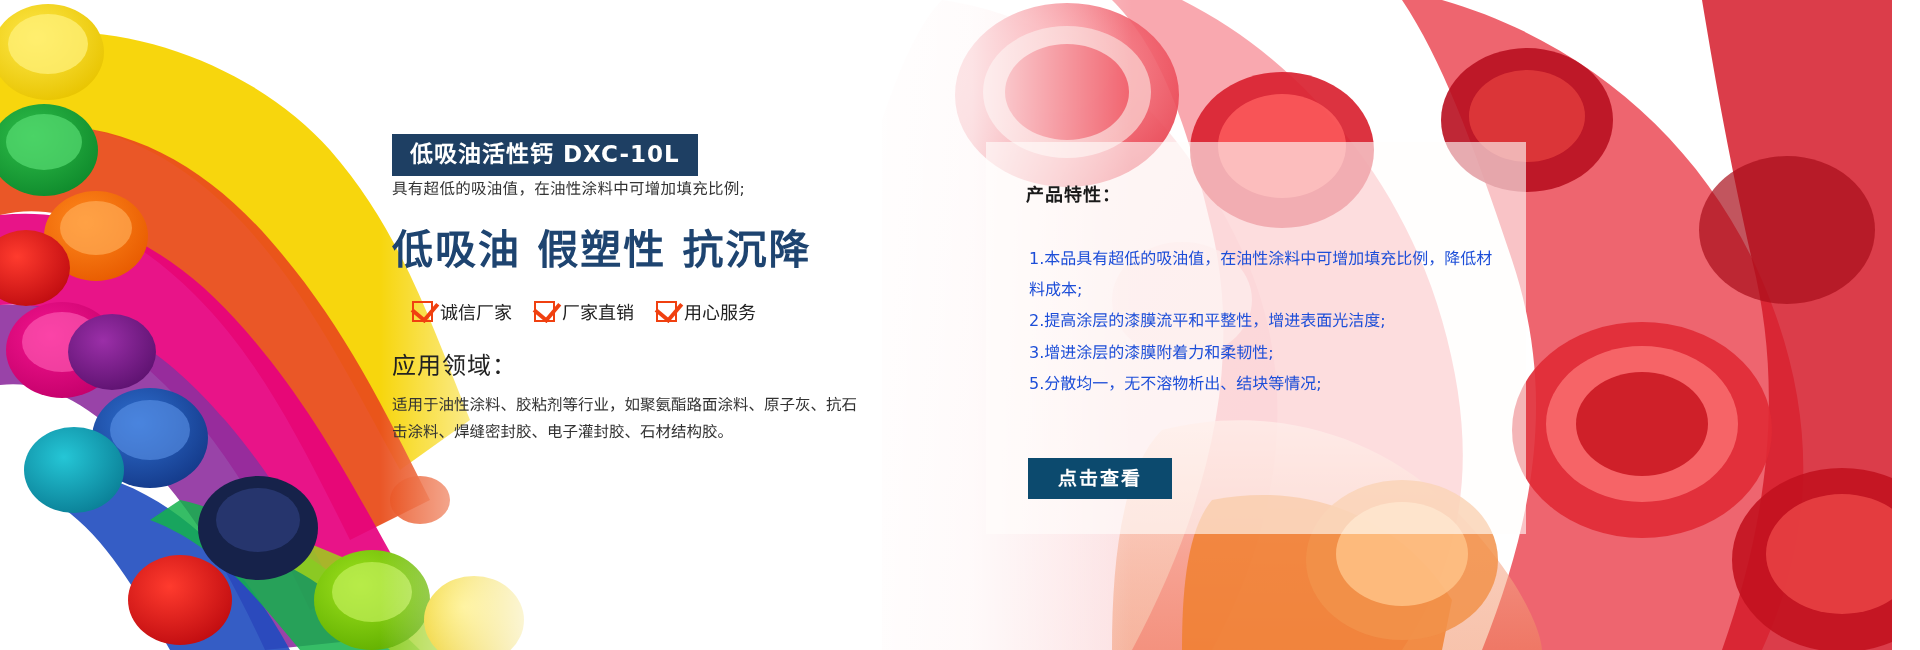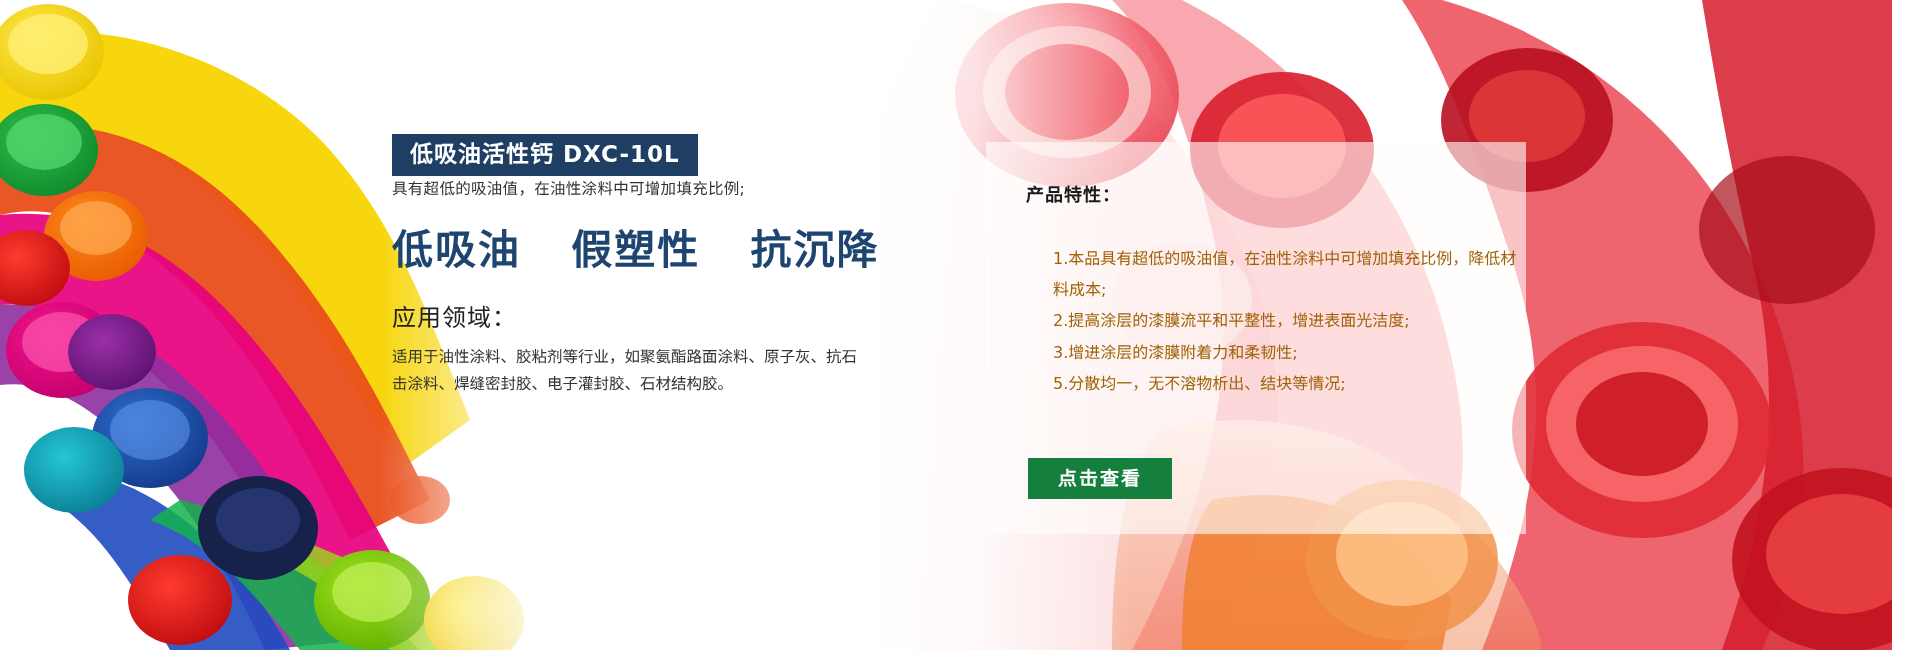--- a/index.html
+++ b/index.html
@@ -82,21 +82,21 @@
     white-space: nowrap;
   }
   .keywords {
     margin-top: 18px;
     font-size: 41px;
     font-weight: bold;
     color: #1e4470;
     letter-spacing: 2px;
     white-space: nowrap;
   }
-  .keywords .kw + .kw { margin-left: 34px; }
+  .keywords .kw + .kw { }
 
   .checks {
     margin-top: 22px;
     margin-left: 20px;
     display: flex;
     align-items: center;
     white-space: nowrap;
   }
   .check-item {
     display: flex;
@@ -159,30 +159,29 @@
     color: #1a1a1a;
     letter-spacing: 1px;
   }
   .panel-list {
     position: absolute;
     left: 1029px;
     top: 243px;
     width: 470px;
     font-size: 16px;
     line-height: 1.95;
-    color: #a16207;
-    margin-left: 24px;
+    color: #1d4ed8;
   }
   .panel-list .li { }
 
   .cta {
     position: absolute;
     left: 1028px;
     top: 458px;
-    background: #15803d;
+    background: #0c4a6e;
     color: #ffffff;
     font-size: 19px;
     font-weight: bold;
     letter-spacing: 2px;
     padding: 11px 30px;
     border: none;
     cursor: pointer;
     line-height: 1;
   }
 </style>
@@ -339,20 +338,34 @@
     <div class="title-badge">低吸油活性钙 DXC-10L</div>
 
     <div class="subtitle">具有超低的吸油值，在油性涂料中可增加填充比例;</div>
 
     <div class="keywords">
       <span class="kw">低吸油</span>
       <span class="kw">假塑性</span>
       <span class="kw">抗沉降</span>
     </div>
 
+    <div class="checks">
+      <div class="check-item">
+        <span class="check-box"></span>
+        <span>诚信厂家</span>
+      </div>
+      <div class="check-item">
+        <span class="check-box"></span>
+        <span>厂家直销</span>
+      </div>
+      <div class="check-item">
+        <span class="check-box"></span>
+        <span>用心服务</span>
+      </div>
+    </div>
 
     <div class="section-title">应用领域：</div>
 
     <div class="section-body">适用于油性涂料、胶粘剂等行业，如聚氨酯路面涂料、原子灰、抗石击涂料、焊缝密封胶、电子灌封胶、石材结构胶。</div>
   </div>
 
   <div class="panel"></div>
 
   <div class="panel-title">产品特性：</div>
 

